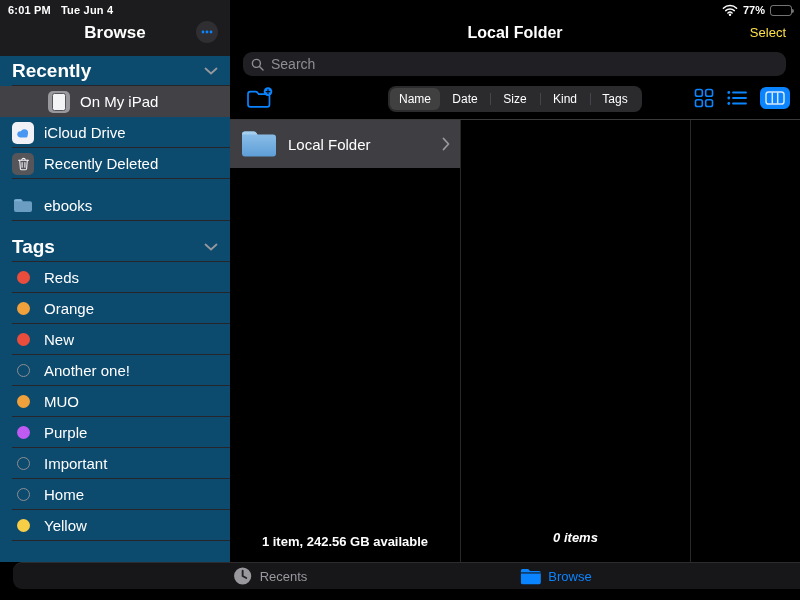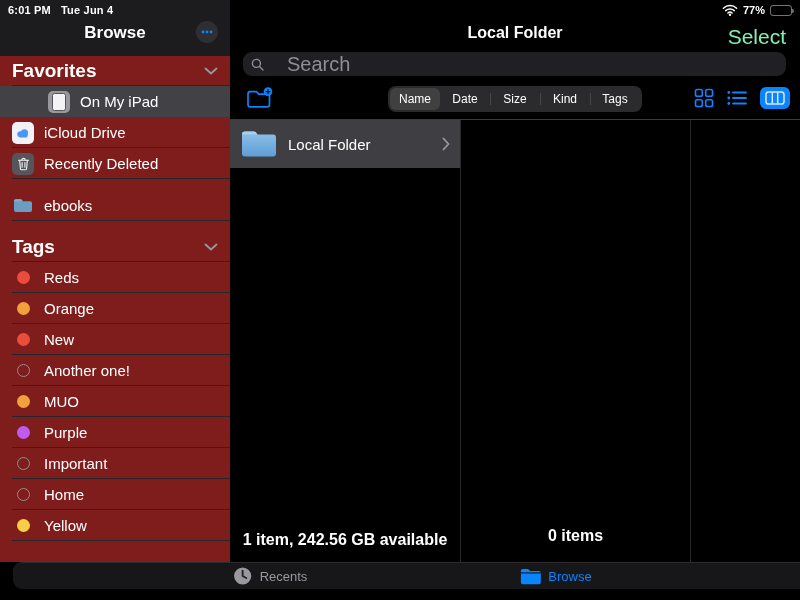--- a/index.html
+++ b/index.html
@@ -1,20 +1,20 @@
 <!DOCTYPE html>
 <html><head>
 <meta charset="utf-8">
 <style>
   html,body{margin:0;padding:0;background:#000;}
   .screen{position:relative;width:800px;height:600px;background:#000;overflow:hidden;
           font-family:"Liberation Sans",sans-serif;color:#fff;-webkit-font-smoothing:antialiased;}
 
   
-  .sidebar{position:absolute;left:0;top:0;width:230px;height:562px;background:#7f1d1d;}
+  .sidebar{position:absolute;left:0;top:0;width:230px;height:562px;background:#0c4a6e;}
   .sidebar-header{position:relative;height:56px;background:#1c1c1e;}
   .status-left{position:absolute;left:8px;top:4px;font-size:11px;font-weight:700;letter-spacing:.2px;color:#fff;display:flex;gap:10px;}
   .sidebar-title{position:absolute;top:23px;left:0;right:0;text-align:center;font-size:17px;font-weight:700;}
   .more-btn{position:absolute;right:12px;top:21px;width:22px;height:22px;border-radius:50%;background:#2f2f33;display:flex;align-items:center;justify-content:center;cursor:pointer;}
   .sidebar-list{position:absolute;top:56px;left:0;right:0;bottom:0;overflow:hidden;}
   .band{height:30px;display:flex;align-items:center;justify-content:space-between;padding:0 12px;font-size:19px;font-weight:700;position:relative;}
   .band::after{content:"";position:absolute;left:12px;right:0;bottom:0;height:1px;background:#26262a;}
   .srow{height:31px;display:flex;align-items:center;padding:0 12px;gap:10px;position:relative;}
   .srow::after{content:"";position:absolute;left:12px;right:0;bottom:0;height:1px;background:#26262a;}
   .srow.selected{background:#414146;padding-left:48px;}
@@ -29,44 +29,44 @@
   .dotbox{width:22px;height:22px;flex:none;display:flex;align-items:center;justify-content:center;}
   .dot{width:13px;height:13px;border-radius:50%;box-sizing:border-box;}
 
   
   .main{position:absolute;left:230px;top:0;width:570px;height:562px;background:#000;}
   .status-right{position:absolute;top:4px;right:8px;display:flex;align-items:center;gap:5px;font-size:11px;font-weight:700;}
   .bat{width:22px;height:11px;border:1px solid rgba(255,255,255,.45);border-radius:3px;position:relative;padding:1px;box-sizing:border-box;}
   .bat-fill{width:77%;height:100%;background:#fff;border-radius:1.5px;}
   .bat-tip{position:absolute;right:-3px;top:3px;width:2px;height:4px;background:rgba(255,255,255,.45);border-radius:0 2px 2px 0;}
   .main-title{position:absolute;top:24px;left:0;right:0;text-align:center;font-size:16px;font-weight:700;}
-  .select-btn{position:absolute;top:25px;right:14px;font-size:21px;color:#86efac;cursor:pointer;margin-left:30px;}
+  .select-btn{position:absolute;top:25px;right:14px;font-size:13px;color:#fde047;cursor:pointer;margin-left:30px;}
   .searchbar{position:absolute;top:52px;left:13px;right:14px;height:24px;background:#202024;border-radius:9px;display:flex;align-items:center;padding:0 8px;gap:5px;box-sizing:border-box;}
-  .searchbar input{flex:1;background:transparent;border:none;outline:none;color:#fff;font-size:20px;font-family:"Liberation Sans",sans-serif;margin-left:16px;}
+  .searchbar input{flex:1;background:transparent;border:none;outline:none;color:#fff;font-size:14px;font-family:"Liberation Sans",sans-serif;}
   .searchbar input::placeholder{color:#8e8e93;}
   .toolbar{position:absolute;top:86px;left:0;right:0;height:26px;}
   .newfolder{position:absolute;left:16px;top:1px;cursor:pointer;}
   .segmented{position:absolute;left:50%;transform:translateX(-50%);top:0;height:26px;display:flex;background:#2b2b2e;border-radius:8px;padding:2px;box-sizing:border-box;}
   .seg{width:50px;display:flex;align-items:center;justify-content:center;font-size:12px;color:#fff;border-radius:6px;position:relative;cursor:pointer;}
   .seg+.seg::before{content:"";position:absolute;left:0;top:5px;bottom:5px;width:1px;background:#46464a;}
   .seg.selected{background:#404040;}
   .seg.selected::before{background:transparent;}
   .seg.selected+.seg::before{background:transparent;}
   .view-toggles{position:absolute;right:10px;top:1px;display:flex;align-items:center;gap:13px;}
   .colbtn{width:30px;height:22px;background:#0a84ff;border-radius:6px;display:flex;align-items:center;justify-content:center;cursor:pointer;}
 
   .columns{position:absolute;top:119px;left:0;right:0;bottom:0;border-top:1px solid #3a3a3c;display:flex;}
   .col{position:relative;background:#000;}
   .col1{width:230px;}
-  .col2{width:229px;}
+  .col2{width:229px;font-style:italic;}
   .col3{flex:1;}
   .colsep{width:1px;background:#29292c;}
   .file-row{height:48px;background:#3f3f43;display:flex;align-items:center;padding:0 10px;gap:10px;cursor:pointer;}
   .file-label{font-size:15px;color:#fff;flex:1;}
-  .col-footer{position:absolute;left:0;right:0;text-align:center;font-size:16px;font-weight:700;color:#fff;}
+  .col-footer{position:absolute;left:0;right:0;text-align:center;font-size:13px;font-weight:700;color:#fff;}
   .f1{bottom:13px;} .f2{bottom:17px;}
 
   
   .tabbar{position:absolute;left:13px;top:562px;width:800px;height:27px;background:#17171a;border-top:1px solid #2c2c2e;box-sizing:border-box;border-radius:9px;}
   .tab{position:absolute;top:0;height:100%;display:flex;align-items:center;gap:7px;font-size:13px;transform:translateX(-50%);cursor:pointer;}
   .tab-recents{left:257px;color:#98989d;}
   .tab-browse{left:543px;color:#0a84ff;font-weight:400;}
 </style>
 </head>
 <body>
@@ -85,21 +85,21 @@
           <circle cx="2" cy="2" r="1.4" fill="#0a84ff"></circle>
             <circle cx="6" cy="2" r="1.4" fill="#0a84ff"></circle>
             <circle cx="10" cy="2" r="1.4" fill="#0a84ff"></circle>
         </svg>
       </div>
     </div>
 
     <div class="sidebar-list">
 
       <div class="band">
-        <span>Favorites</span>
+        <span>Recently</span>
         <svg width="14" height="8" viewBox="0 0 14 8">
           <polyline points="1.5,1.5 7,6.5 12.5,1.5" fill="none" stroke="#98989d" stroke-width="1.8" stroke-linecap="round"></polyline>
         </svg>
       </div>
 
       <div class="srow selected">
         <span class="ipad-outer">
             <span class="ipad-inner"></span>
           </span>
         <span class="row-label">On My iPad</span>

